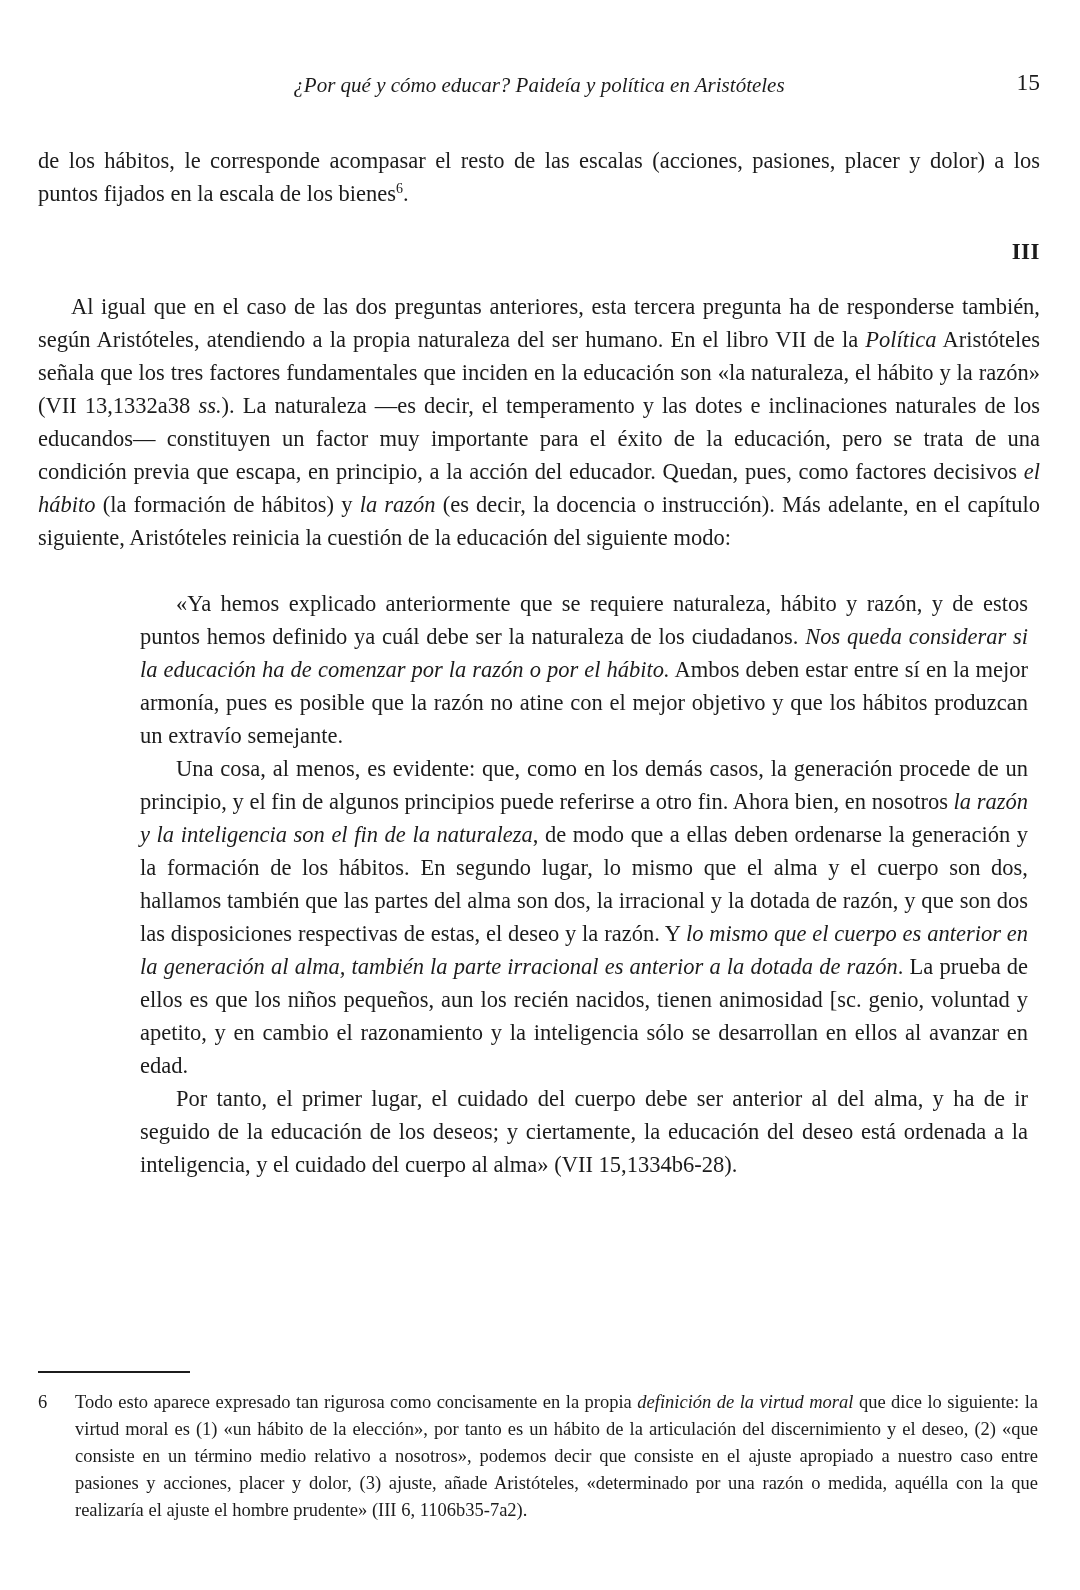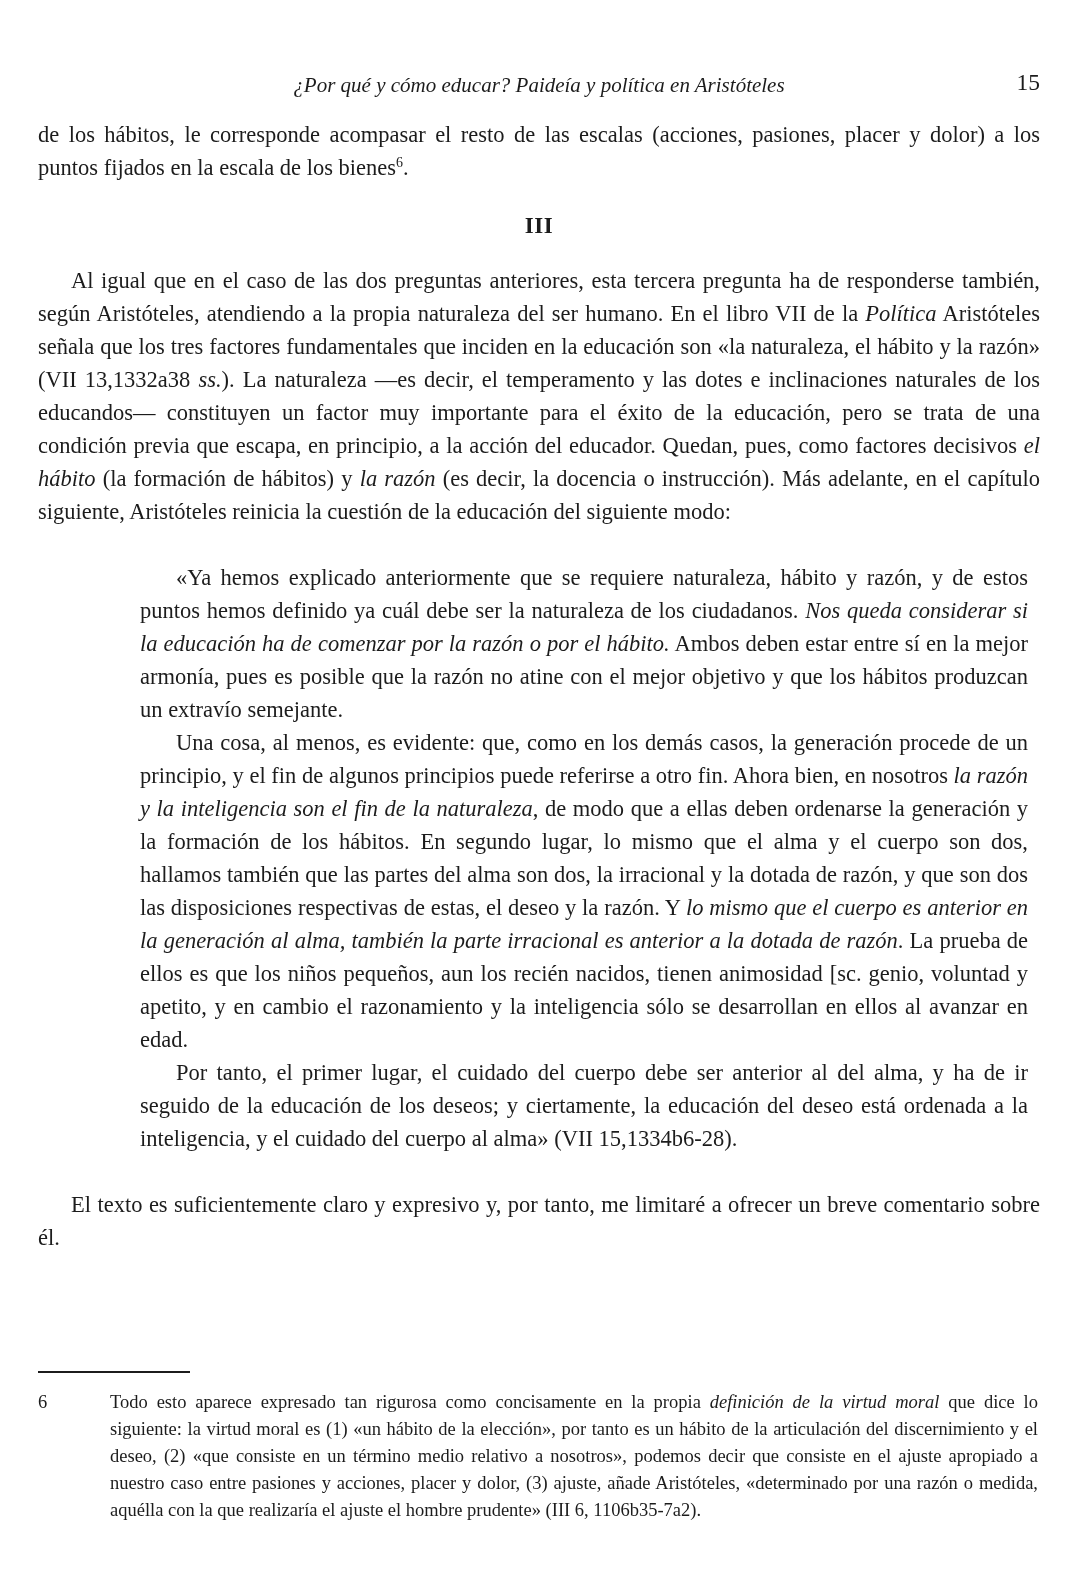--- a/index.html
+++ b/index.html
@@ -25,31 +25,31 @@
   }
   .running-title { font-style: italic; }
   .page-number {
     position: absolute;
     right: 0; top: -3px;
     font-size: 23.5px;
     font-style: normal;
     text-align: center;
   }
   main {
-    margin-top: 20px;
+    margin-top: 46px;
     font-size: 22.5px;
     line-height: 33px;
     text-align: justify;
   }
   .para { margin: 0; text-indent: 33px; }
   .para.no-indent { text-indent: 0; }
   .section-heading {
     font-size: 23px;
     font-weight: bold;
-    text-align: center;
+    text-align: right;
     margin: 25px 0 22px 0;
     letter-spacing: 0.5px;
   }
   .quote { margin: 33px 12px 33px 102px; }
   .qpara { margin: 0; text-indent: 36px; }
   sup { font-size: 0.62em; line-height: 0; vertical-align: super; }
   em { font-style: italic; }
   .footnote-area {
     position: absolute;
     left: 38px; right: 42px; bottom: 66px;
@@ -57,21 +57,21 @@
     line-height: 27px;
   }
   .footnote-rule {
     width: 152px;
     border: 0;
     border-top: 2px solid #1c1c1c;
     margin: 0 0 16px 0;
   }
   .footnote { display: flex; }
   .fn-number { flex: 0 0 37px; width: 37px; }
-  .fn-text { flex: 1; text-align: justify; margin-left: 35px; }
+  .fn-text { flex: 1; text-align: justify; }
 </style>
 </head>
 <body>
 
 <div class="page">
 
   <header class="page-header">
     <div class="running-title">¿Por qué y cómo educar? Paideía y política en Aristóteles</div>
     <div class="page-number">15</div>
   </header>
@@ -82,21 +82,20 @@
     <h2 class="section-heading">III</h2>
 
     <p class="para"><span>Al igual que en el caso de las dos preguntas anteriores, esta tercera pregunta ha de responderse también, según Aristóteles, atendiendo a la propia naturaleza del ser humano. En el libro VII de la </span><em>Política</em><span> Aristóteles señala que los tres factores fundamentales que inciden en la educación son «la naturaleza, el hábito y la razón» (VII 13,1332a38 </span><em>ss.</em><span>). La naturaleza —es decir, el temperamento y las dotes e inclinaciones naturales de los educandos— constituyen un factor muy importante para el éxito de la educación, pero se trata de una condición previa que escapa, en principio, a la acción del educador. Quedan, pues, como factores decisivos </span><em>el hábito</em><span> (la formación de hábitos) y </span><em>la razón</em><span> (es decir, la docencia o instrucción). Más adelante, en el capítulo siguiente, Aristóteles reinicia la cuestión de la educación del siguiente modo:</span></p>
 
     <blockquote class="quote">
       <p class="qpara"><span>«Ya hemos explicado anteriormente que se requiere naturaleza, hábito y razón, y de estos puntos hemos definido ya cuál debe ser la naturaleza de los ciudadanos. </span><em>Nos queda considerar si la educación ha de comenzar por la razón o por el hábito.</em><span> Ambos deben estar entre sí en la mejor armonía, pues es posible que la razón no atine con el mejor objetivo y que los hábitos produzcan un extravío semejante.</span></p>
       <p class="qpara"><span>Una cosa, al menos, es evidente: que, como en los demás casos, la generación procede de un principio, y el fin de algunos principios puede referirse a otro fin. Ahora bien, en nosotros </span><em>la razón y la inteligencia son el fin de la naturaleza</em><span>, de modo que a ellas deben ordenarse la generación y la formación de los hábitos. En segundo lugar, lo mismo que el alma y el cuerpo son dos, hallamos también que las partes del alma son dos, la irracional y la dotada de razón, y que son dos las disposiciones respectivas de estas, el deseo y la razón. Y </span><em>lo mismo que el cuerpo es anterior en la generación al alma, también la parte irracional es anterior a la dotada de razón</em><span>. La prueba de ellos es que los niños pequeños, aun los recién nacidos, tienen animosidad [sc. genio, voluntad y apetito, y en cambio el razonamiento y la inteligencia sólo se desarrollan en ellos al avanzar en edad.</span></p>
       <p class="qpara"><span>Por tanto, el primer lugar, el cuidado del cuerpo debe ser anterior al del alma, y ha de ir seguido de la educación de los deseos; y ciertamente, la educación del deseo está ordenada a la inteligencia, y el cuidado del cuerpo al alma» (VII 15,1334b6-28).</span></p>
     </blockquote>
 
-    <p class="para"><span>El texto es suficientemente claro y expresivo y, por tanto, me limitaré a ofrecer un breve comentario sobre él.</span></p>
   </main>
 
   <footer class="footnote-area">
     <hr class="footnote-rule">
     <div class="footnote">
       <span class="fn-number">6</span>
       <span class="fn-text"><span>Todo esto aparece expresado tan rigurosa como concisamente en la propia </span><em>definición de la virtud moral</em><span> que dice lo siguiente: la virtud moral es (1) «un hábito de la elección», por tanto es un hábito de la articulación del discernimiento y el deseo, (2) «que consiste en un término medio relativo a nosotros», podemos decir que consiste en el ajuste apropiado a nuestro caso entre pasiones y acciones, placer y dolor, (3) ajuste, añade Aristóteles, «determinado por una razón o medida, aquélla con la que realizaría el ajuste el hombre prudente» (III 6, 1106b35-7a2).</span></span>
     </div>
   </footer>
 

